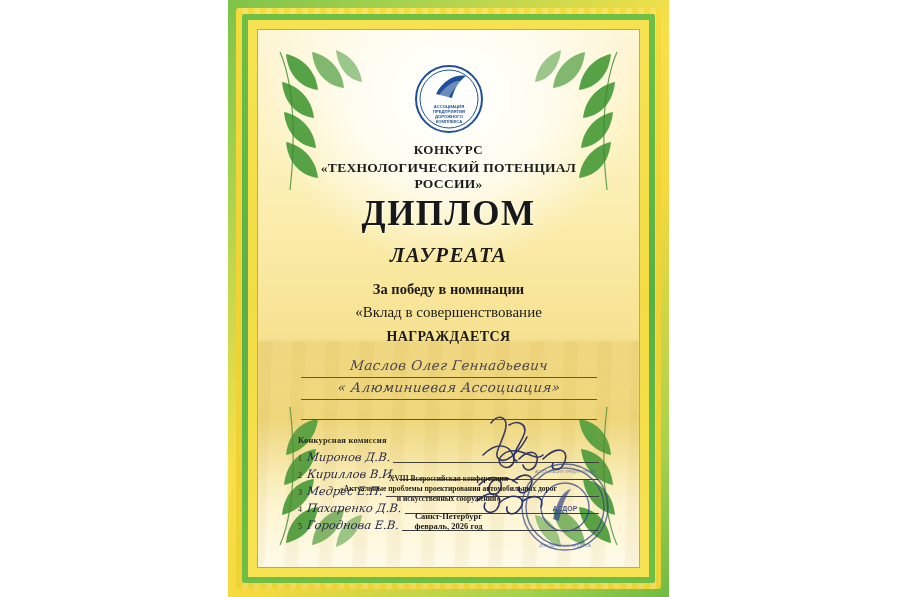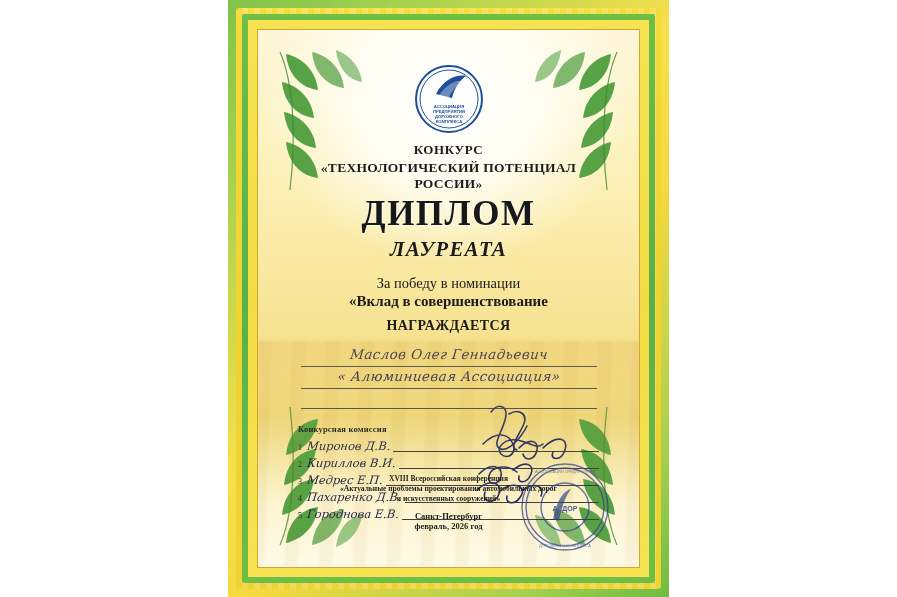--- a/index.html
+++ b/index.html
@@ -144,31 +144,32 @@
     margin-top: 4px;
     line-height: 1.0;
     color: #17181a;
     text-shadow: 1px 1px 0 rgba(255,255,255,0.65);
   }
   .title-laureat {
     font-size: 21px;
     font-weight: bold;
     font-style: italic;
     letter-spacing: 1.2px;
-    margin-top: 6px;
+    margin-top: 12px;
   }
 
   .for-win {
     font-size: 14.5px;
-    font-weight: normal;
+    font-weight: bold;
     margin-top: 13px;
   }
   .nomination {
     font-size: 15px;
-    font-weight: bold;
+    font-weight: normal;
+    margin-top: 5px;
     line-height: 1.28;
   }
   .awarded {
     font-size: 14px;
     font-weight: bold;
     margin-top: 7px;
     letter-spacing: 0.4px;
   }
 
   

